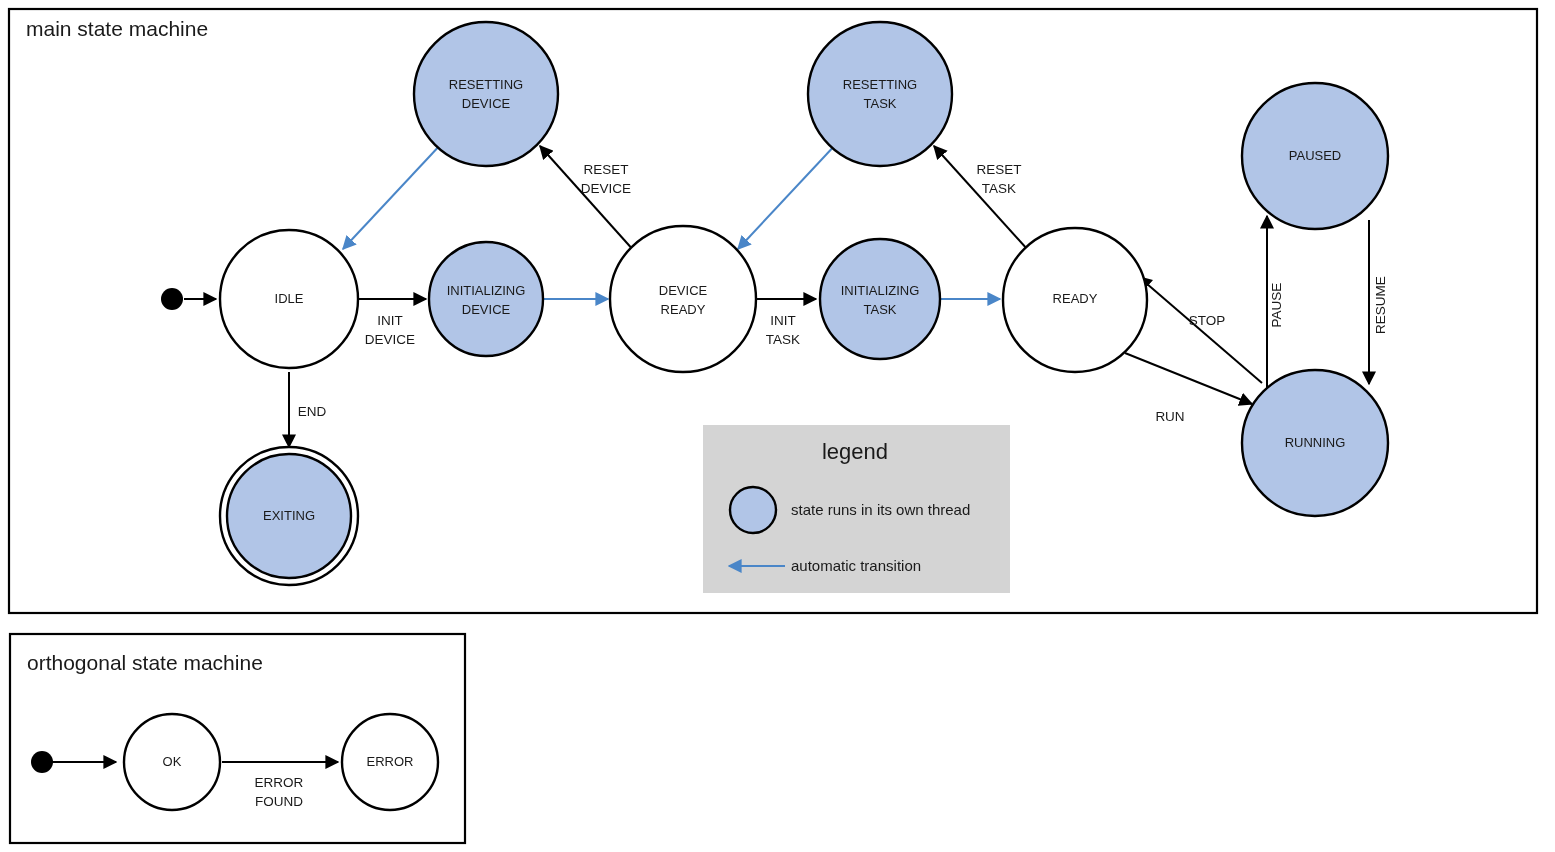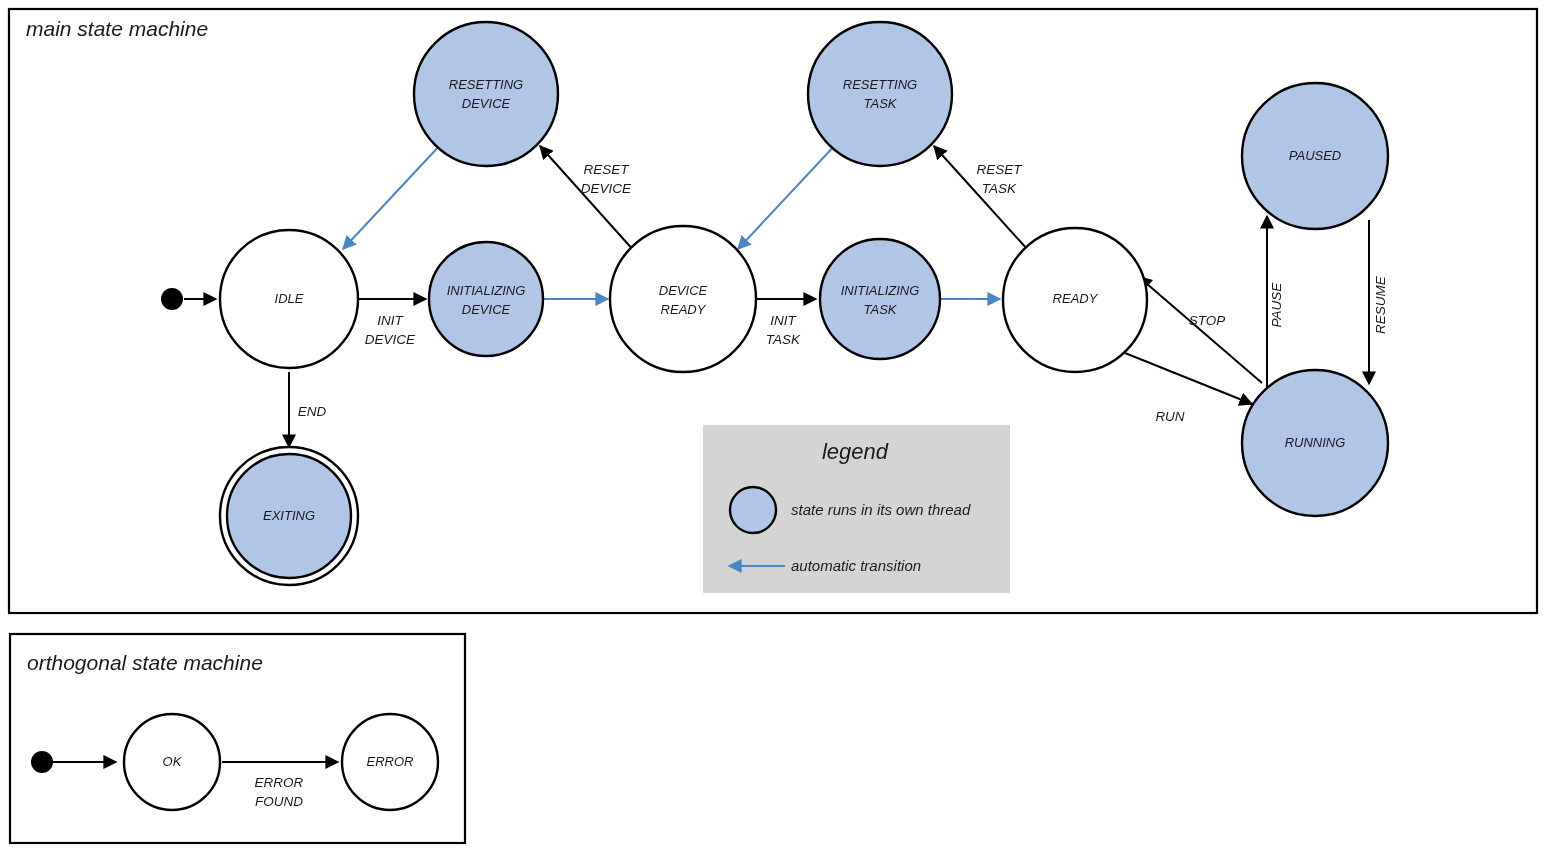--- a/index.html
+++ b/index.html
@@ -10,21 +10,20 @@
   body {
     width: 1555px;
     height: 852px;
     font-family: "Liberation Sans", sans-serif;
     overflow: hidden;
   }
   #canvas {
     position: relative;
     width: 1555px;
     height: 852px;
-    font-style: italic;
   }
   svg.diagram {
     position: absolute;
     left: 0;
     top: 0;
     width: 1555px;
     height: 852px;
   }
   .frame-rect {
     fill: none;

